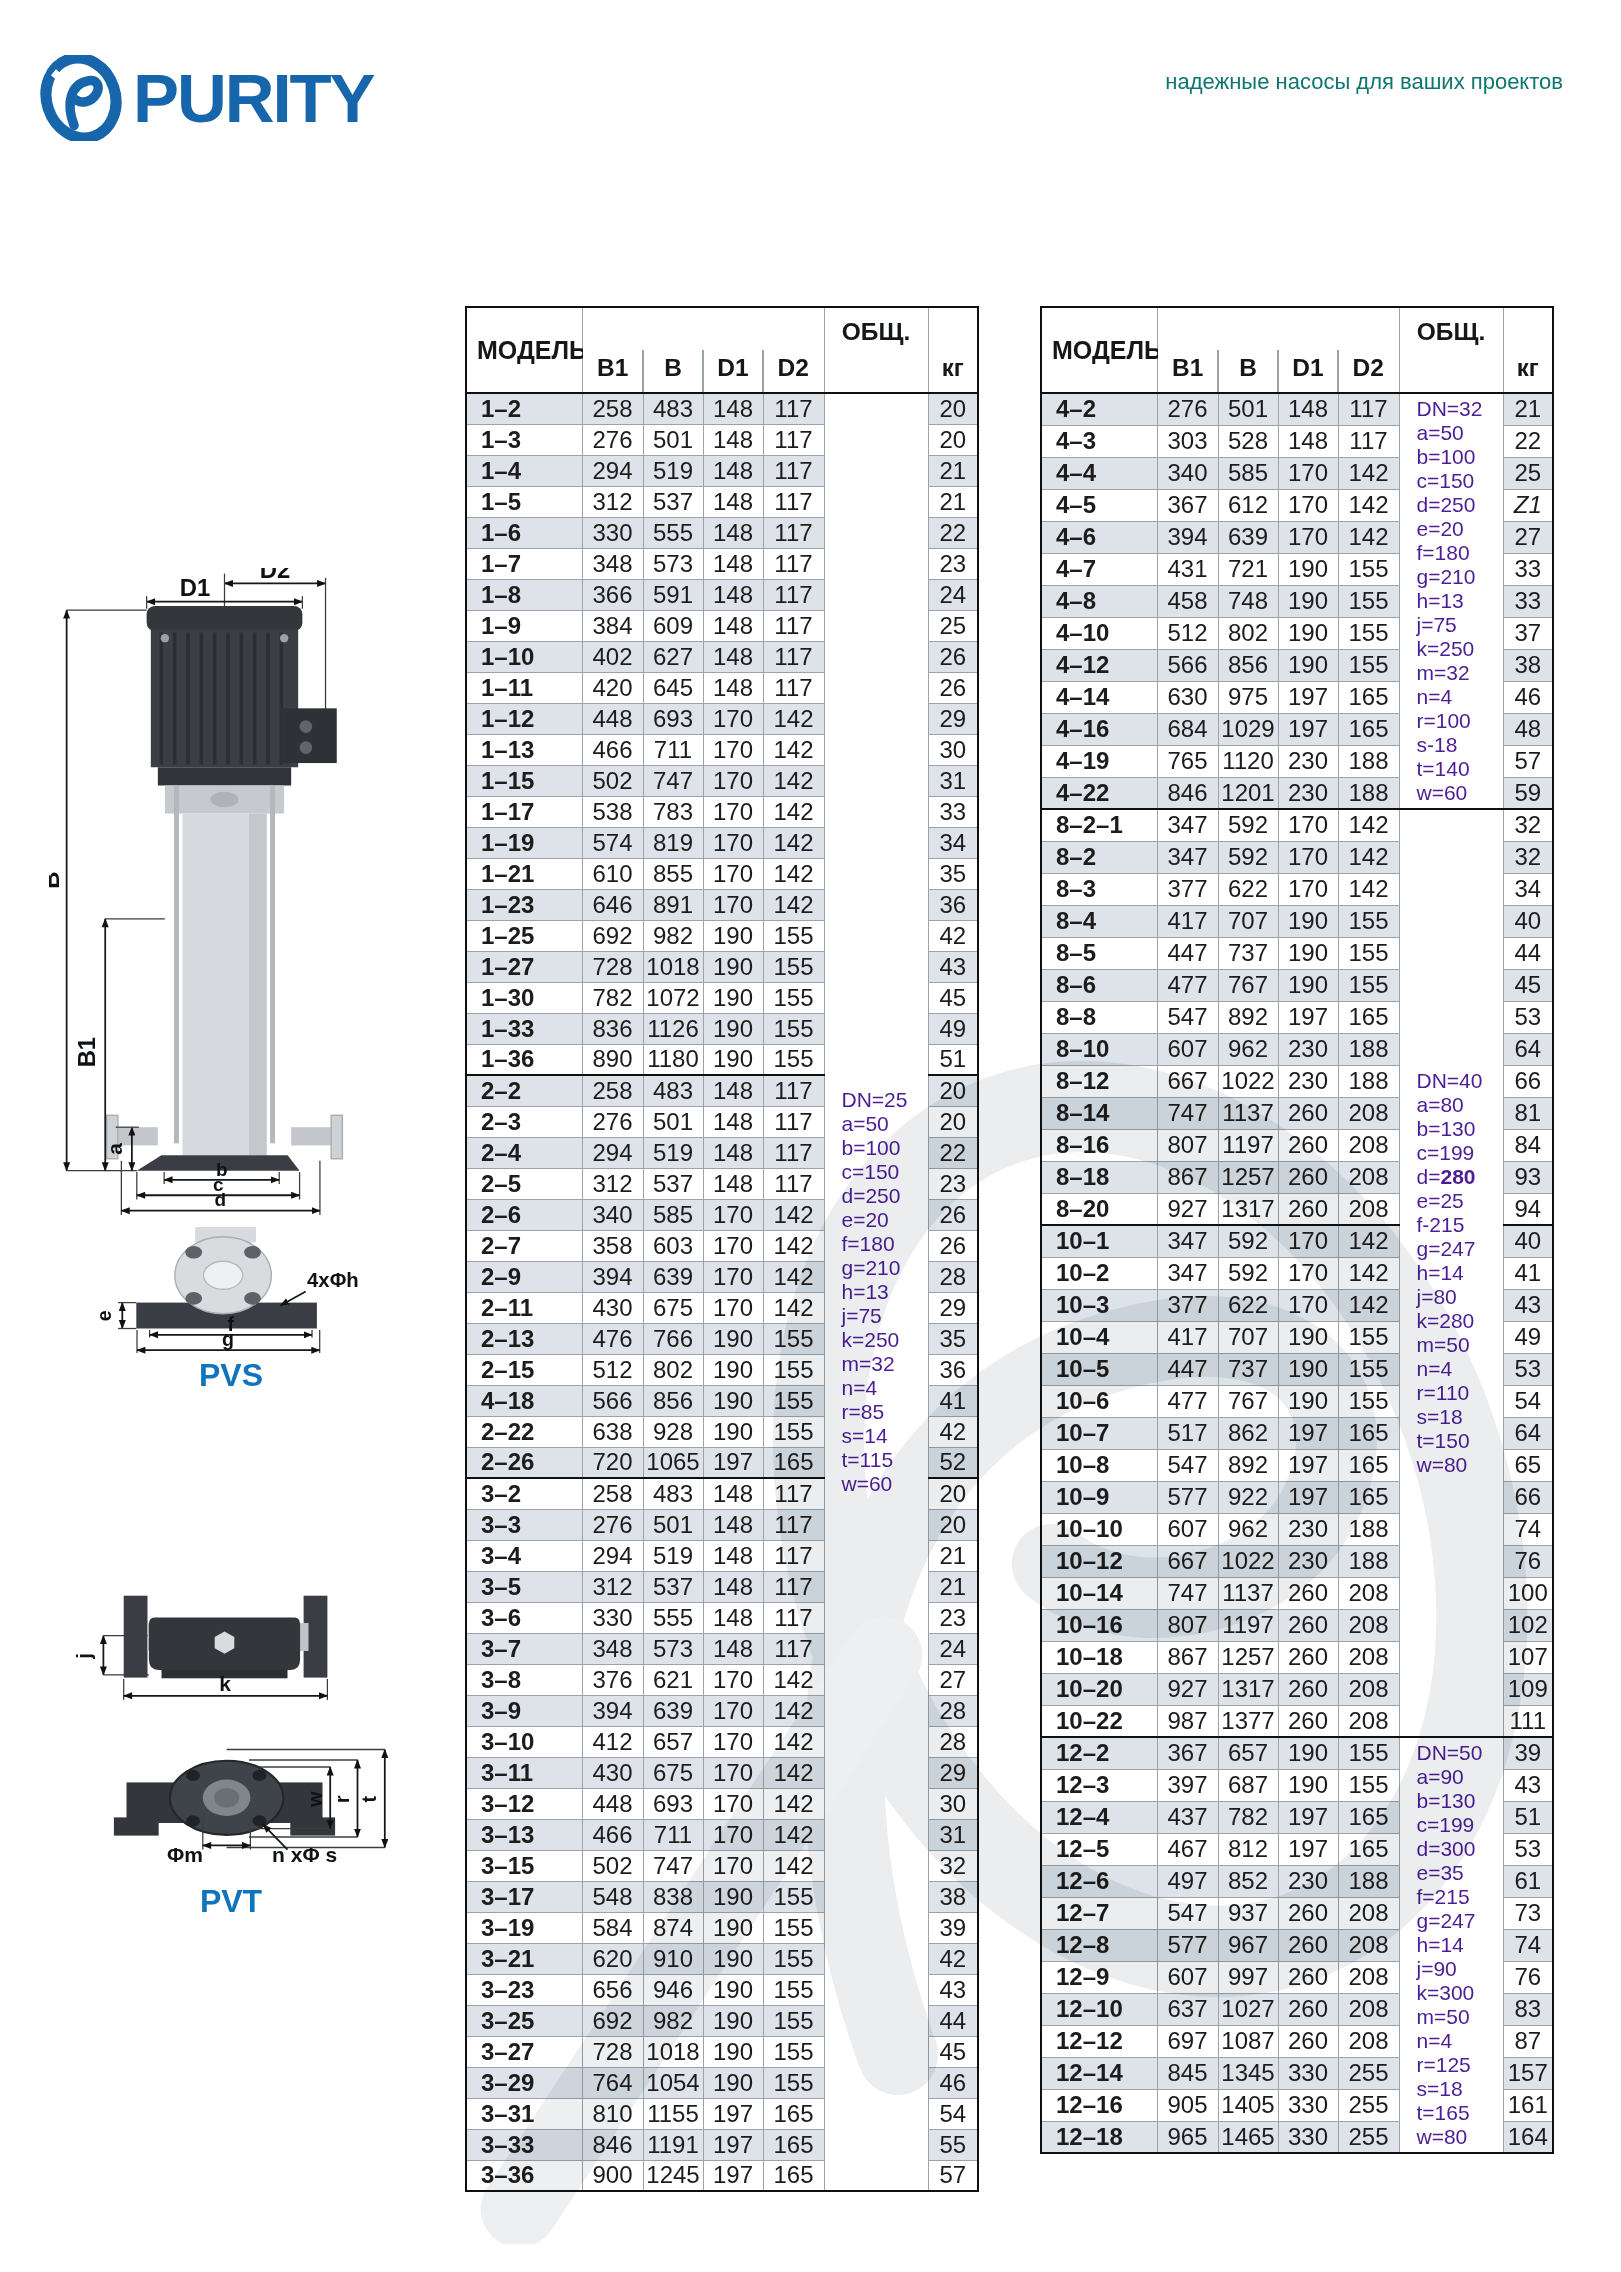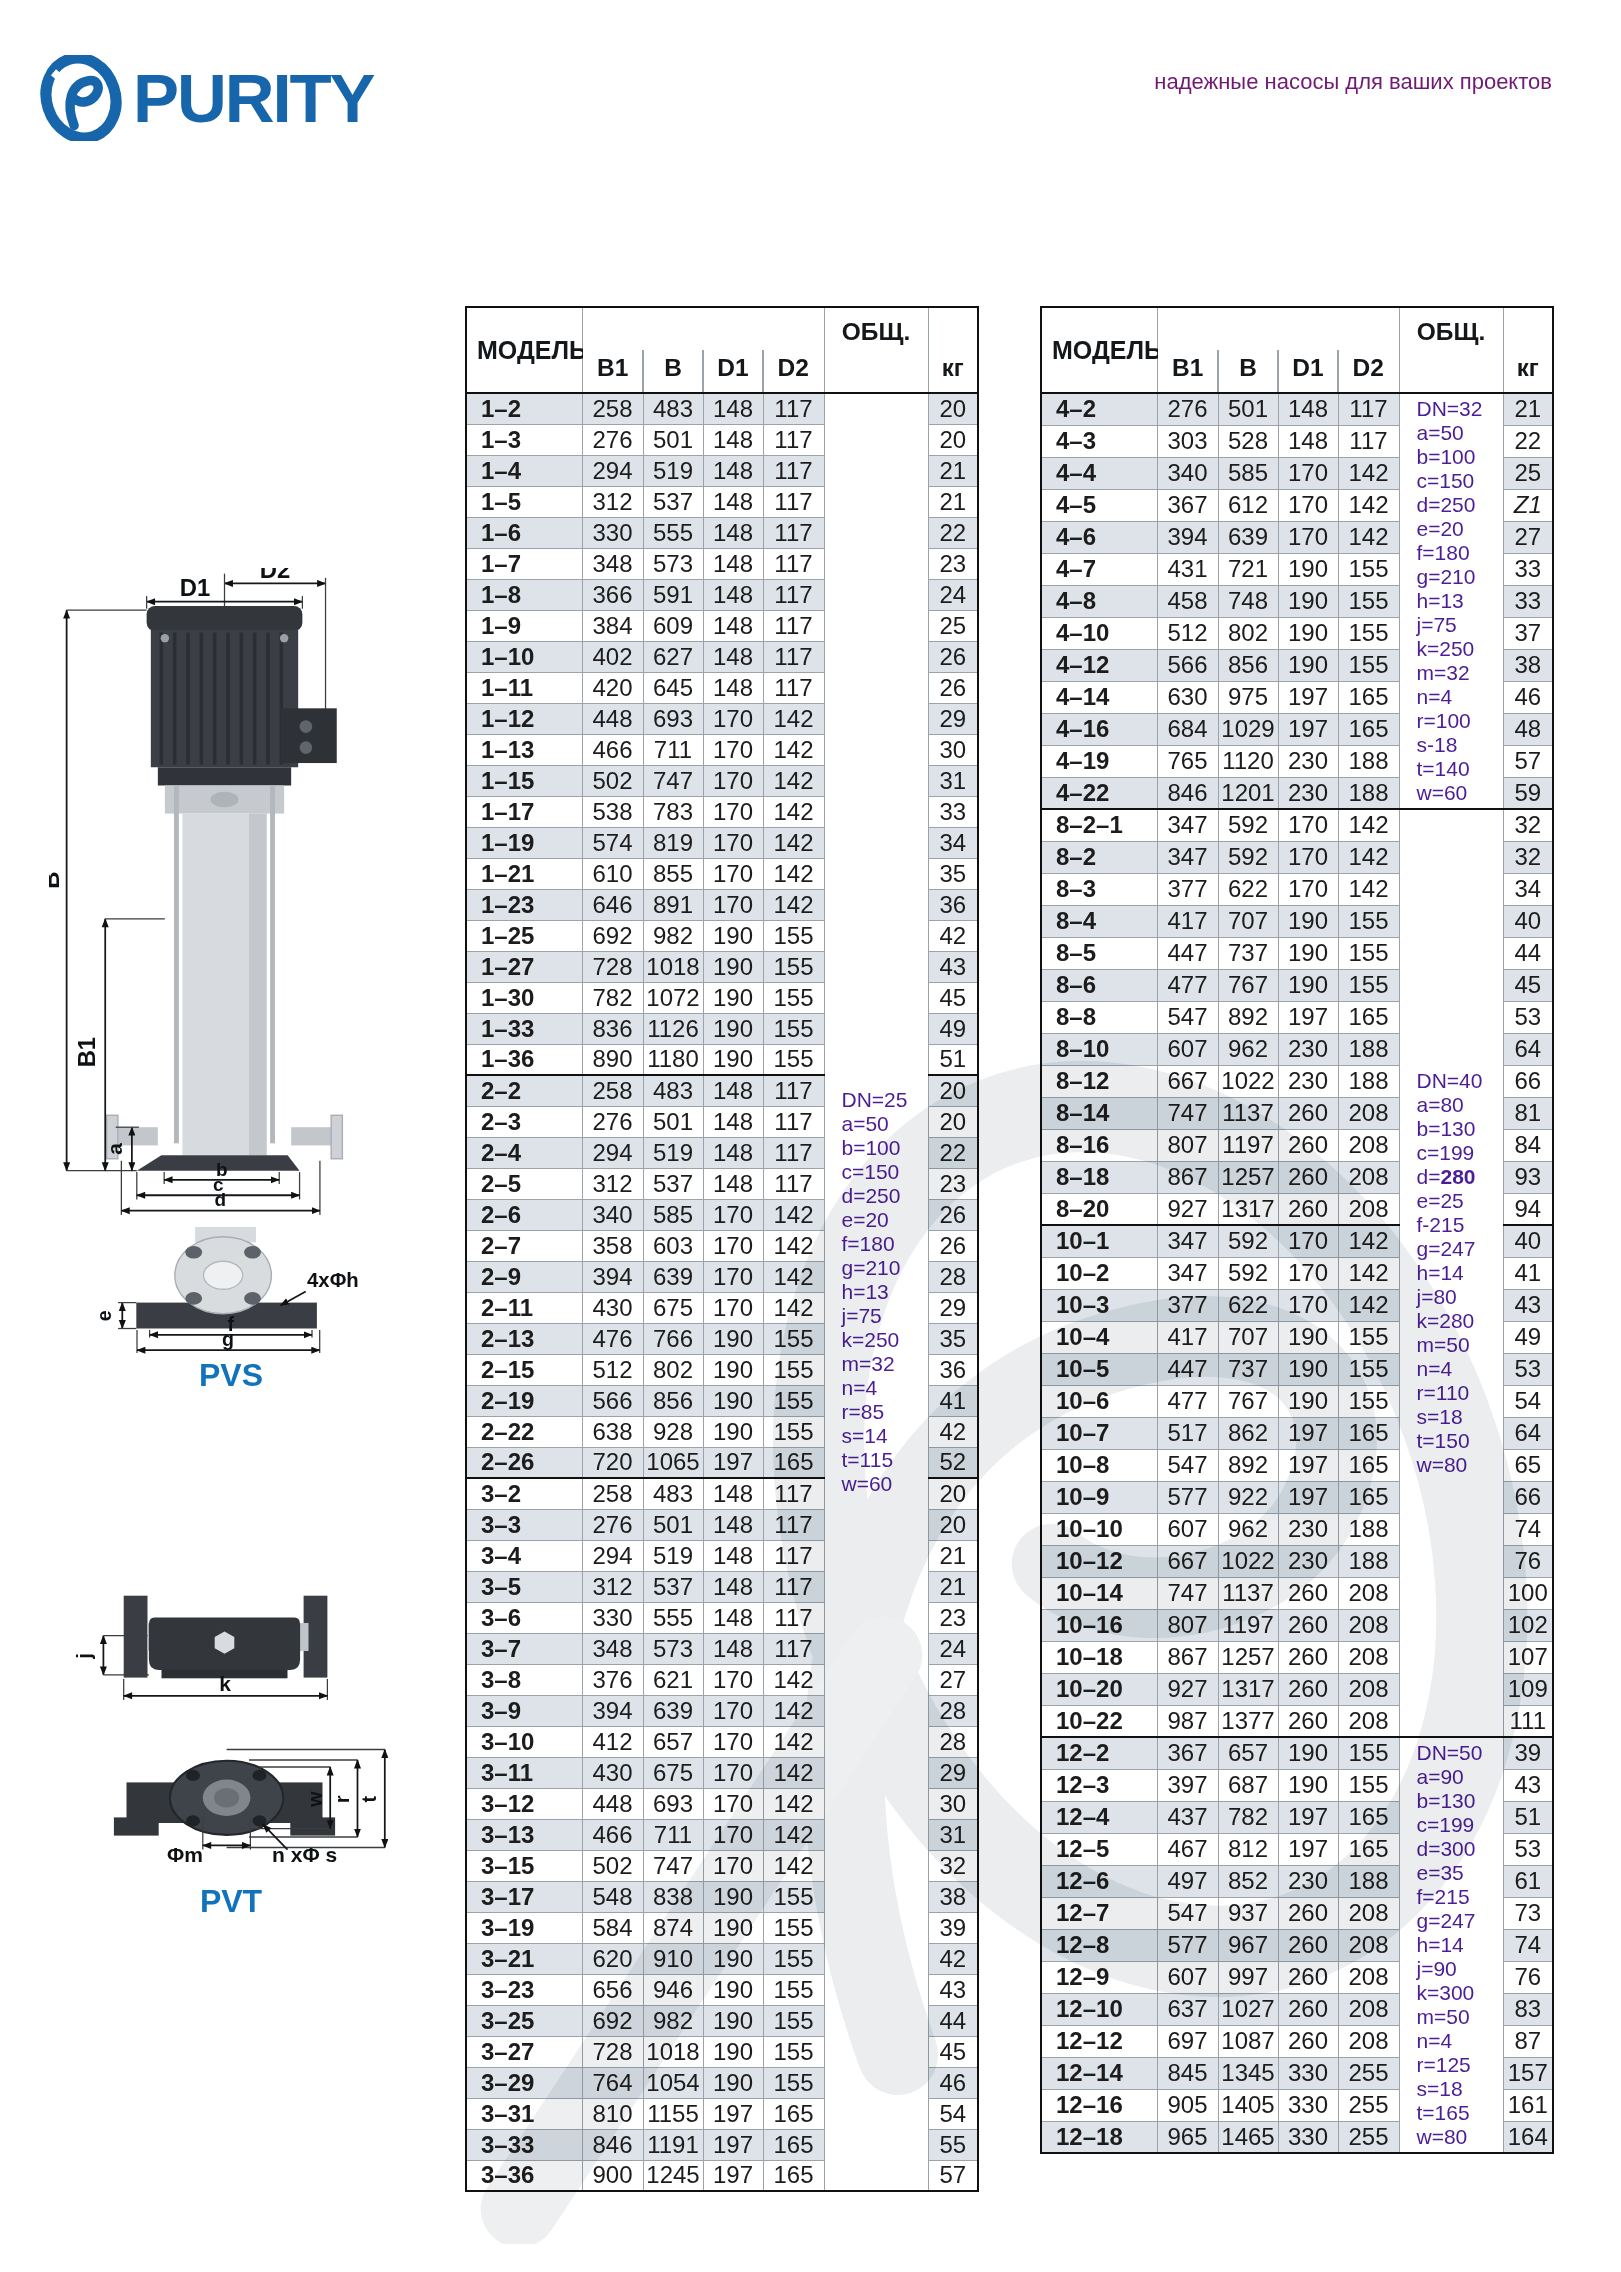--- a/index.html
+++ b/index.html
@@ -3,21 +3,21 @@
 <meta charset="utf-8">
 <style>
   html,body{margin:0;padding:0;background:#ffffff;}
   #page{position:relative;width:1602px;height:2273px;background:#fff;overflow:hidden;
         font-family:"Liberation Sans",sans-serif;color:#1a1a1a;}
 
   
   #brand{position:absolute;left:36px;top:55px;display:flex;align-items:center;}
   #brand .mark{width:90px;height:86px;}
   #brand .word{font-size:69px;font-weight:bold;letter-spacing:-2.1px;color:#1765ab;line-height:1;margin-left:7px;}
-  #tagline{position:absolute;right:50px;top:69px;font-size:22px;color:#701a75;}
+  #tagline{position:absolute;right:39px;top:69px;font-size:22px;color:#0f766e;}
 
   
   #watermark{position:absolute;left:435px;top:898px;width:1192px;height:1346px;
              pointer-events:none;mix-blend-mode:multiply;opacity:.9;z-index:5;}
 
   
   table.tbl{position:absolute;border-collapse:collapse;table-layout:fixed;width:511px;
             border:2.8px solid #101010;background:#fff;z-index:2;}
   .tbl-left{left:465px;top:306px;}
   .tbl-right{left:1040px;top:306px;}
@@ -527,21 +527,21 @@
         </tr>
         <tr>
           <td class="model">2–15</td>
           <td class="num">512</td>
           <td class="num">802</td>
           <td class="num">190</td>
           <td class="num">155</td>
           <td class="kg">36</td>
         </tr>
         <tr class="shaded">
-          <td class="model">2–19</td>
+          <td class="model">4–18</td>
           <td class="num">566</td>
           <td class="num">856</td>
           <td class="num">190</td>
           <td class="num">155</td>
           <td class="kg">41</td>
         </tr>
         <tr>
           <td class="model">2–22</td>
           <td class="num">638</td>
           <td class="num">928</td>

